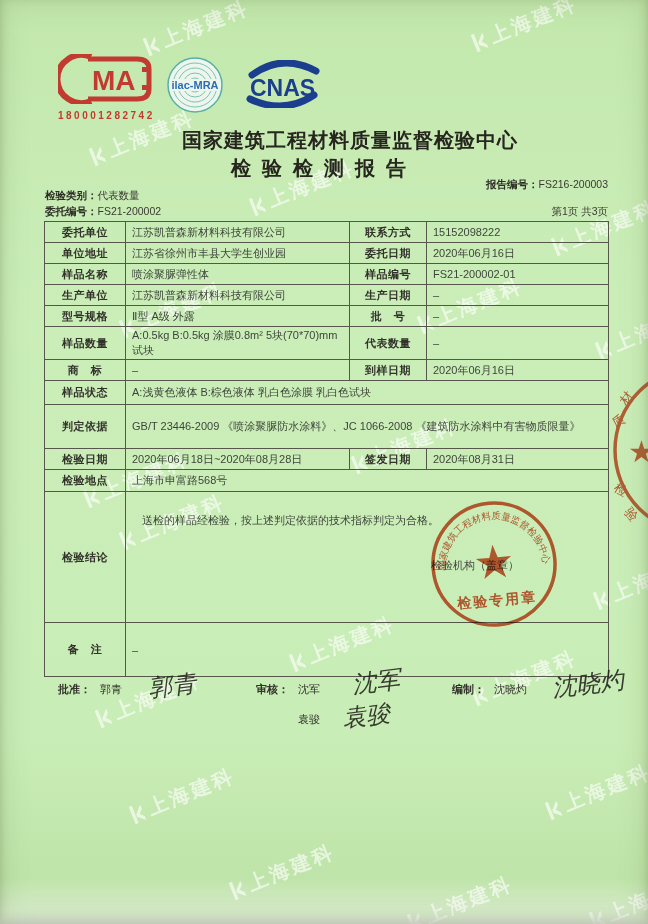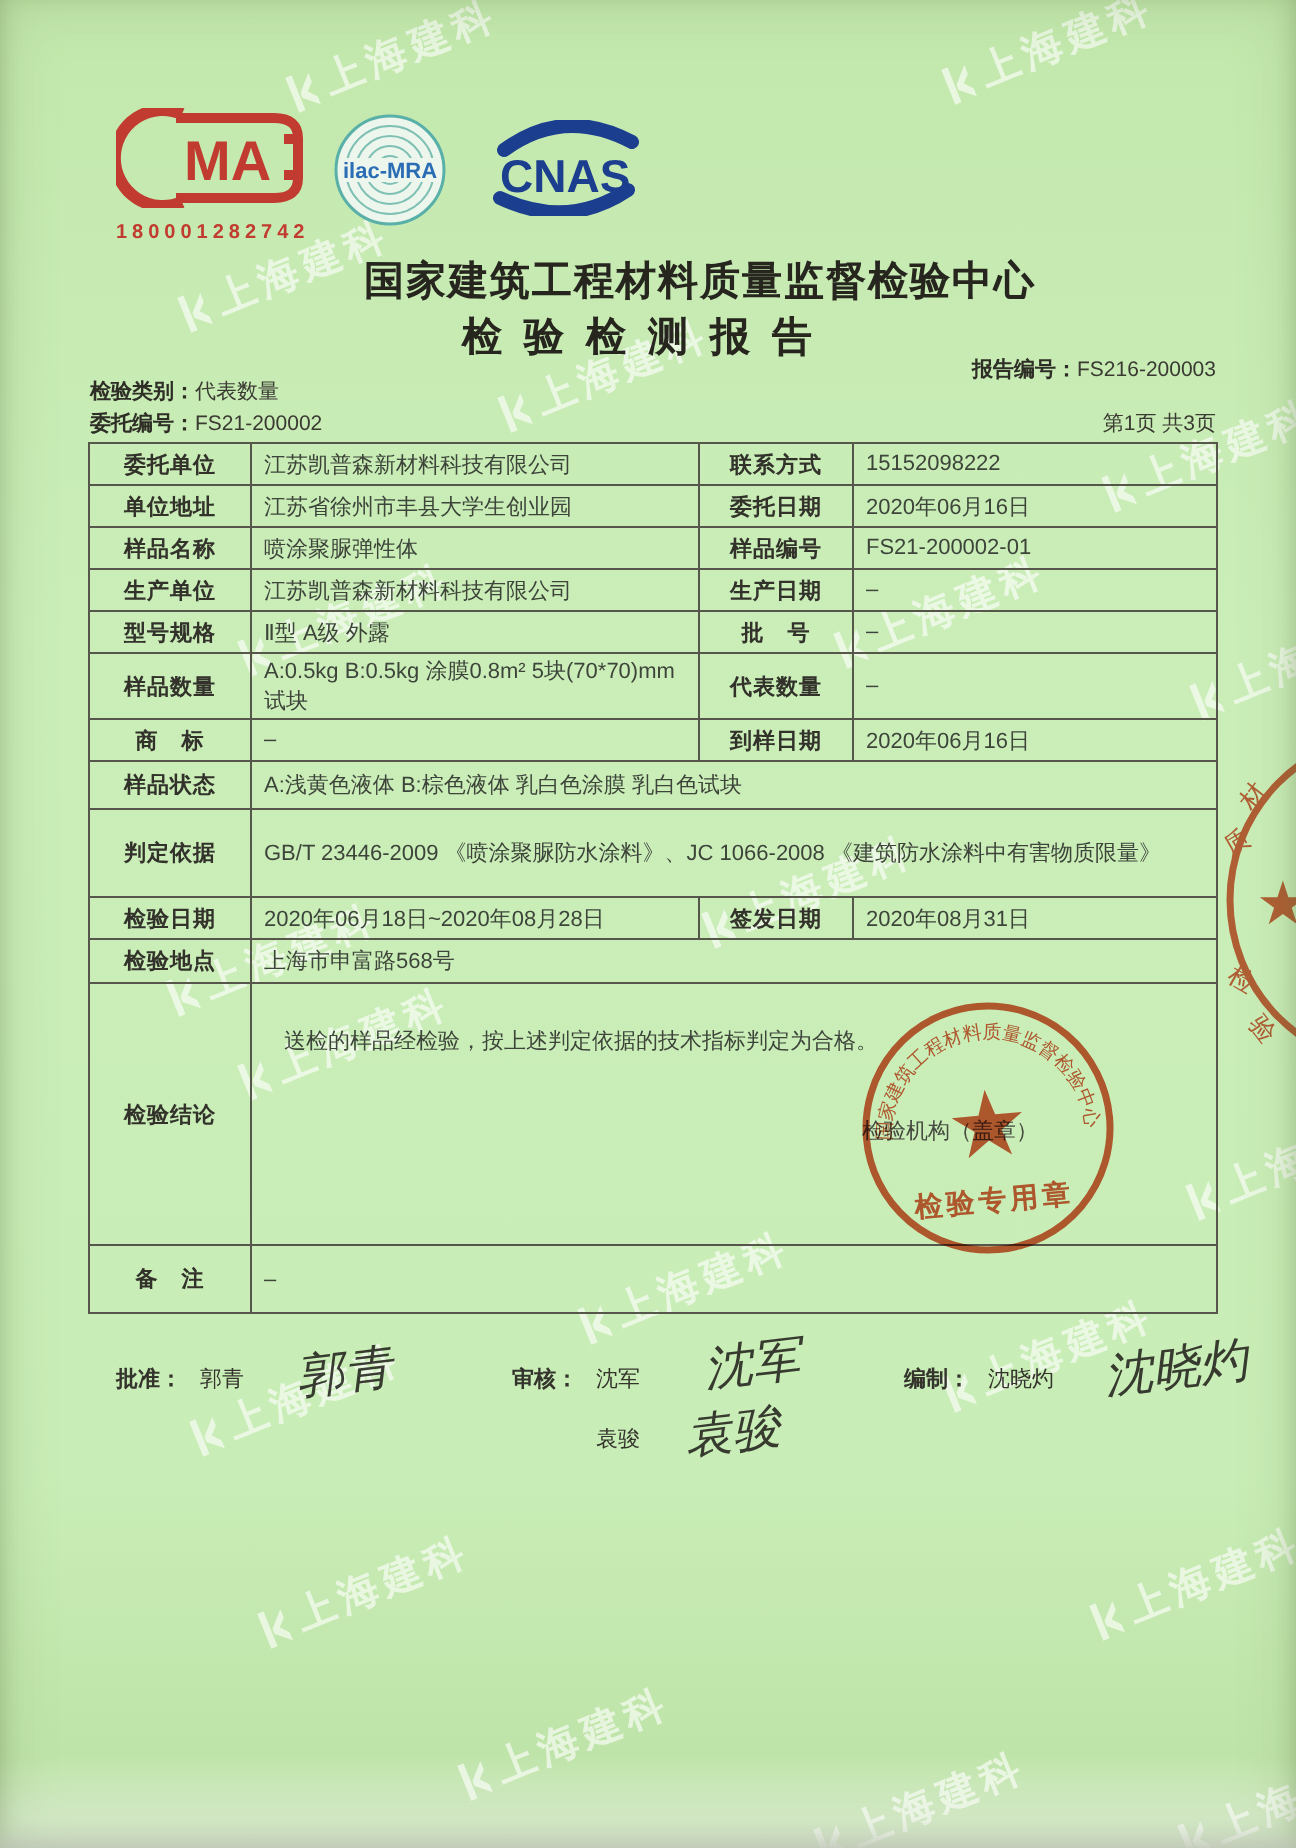--- a/index.html
+++ b/index.html
@@ -41,21 +41,21 @@
   .m-pg{right:40px;top:205px;text-align:right;}
   
   table.report{position:absolute;left:44px;top:221px;width:564px;
     border-collapse:collapse;table-layout:fixed;}
   .report td{border:1px solid #56564a;font-size:11px;vertical-align:middle;
     padding:1px 6px;overflow:hidden;}
   .report .lbl{font-weight:bold;text-align:center;color:#32322b;padding:1px 2px;letter-spacing:.5px;}
   .report .val{color:#3d443a;}
   .c1{width:81px;}.c2{width:224px;}.c3{width:77px;}.c4{width:182px;}
   .h21{height:21px;}.h24{height:24px;}.h44{height:44px;}.h22{height:22px;}
-  .h131{height:131px;}.h45{height:34px;}
+  .h131{height:131px;}.h45{height:54px;}
   td.concl{vertical-align:top;position:relative;}
   .concl-text{padding:20px 0 0 10px;font-size:11px;color:#3d443a;}
   .stamp-note{position:absolute;left:305px;top:66px;font-size:11px;color:#454a40;}
   
   .stamp{position:absolute;left:424px;top:494px;width:140px;height:140px;
     transform:rotate(-5deg);mix-blend-mode:multiply;opacity:.93;pointer-events:none;}
   .edge-stamp{position:absolute;left:602px;top:354px;mix-blend-mode:multiply;opacity:.88;pointer-events:none;}
   
   .sig{position:absolute;font-size:11px;color:#34342d;white-space:nowrap;}
   .sig b{font-weight:bold;}

